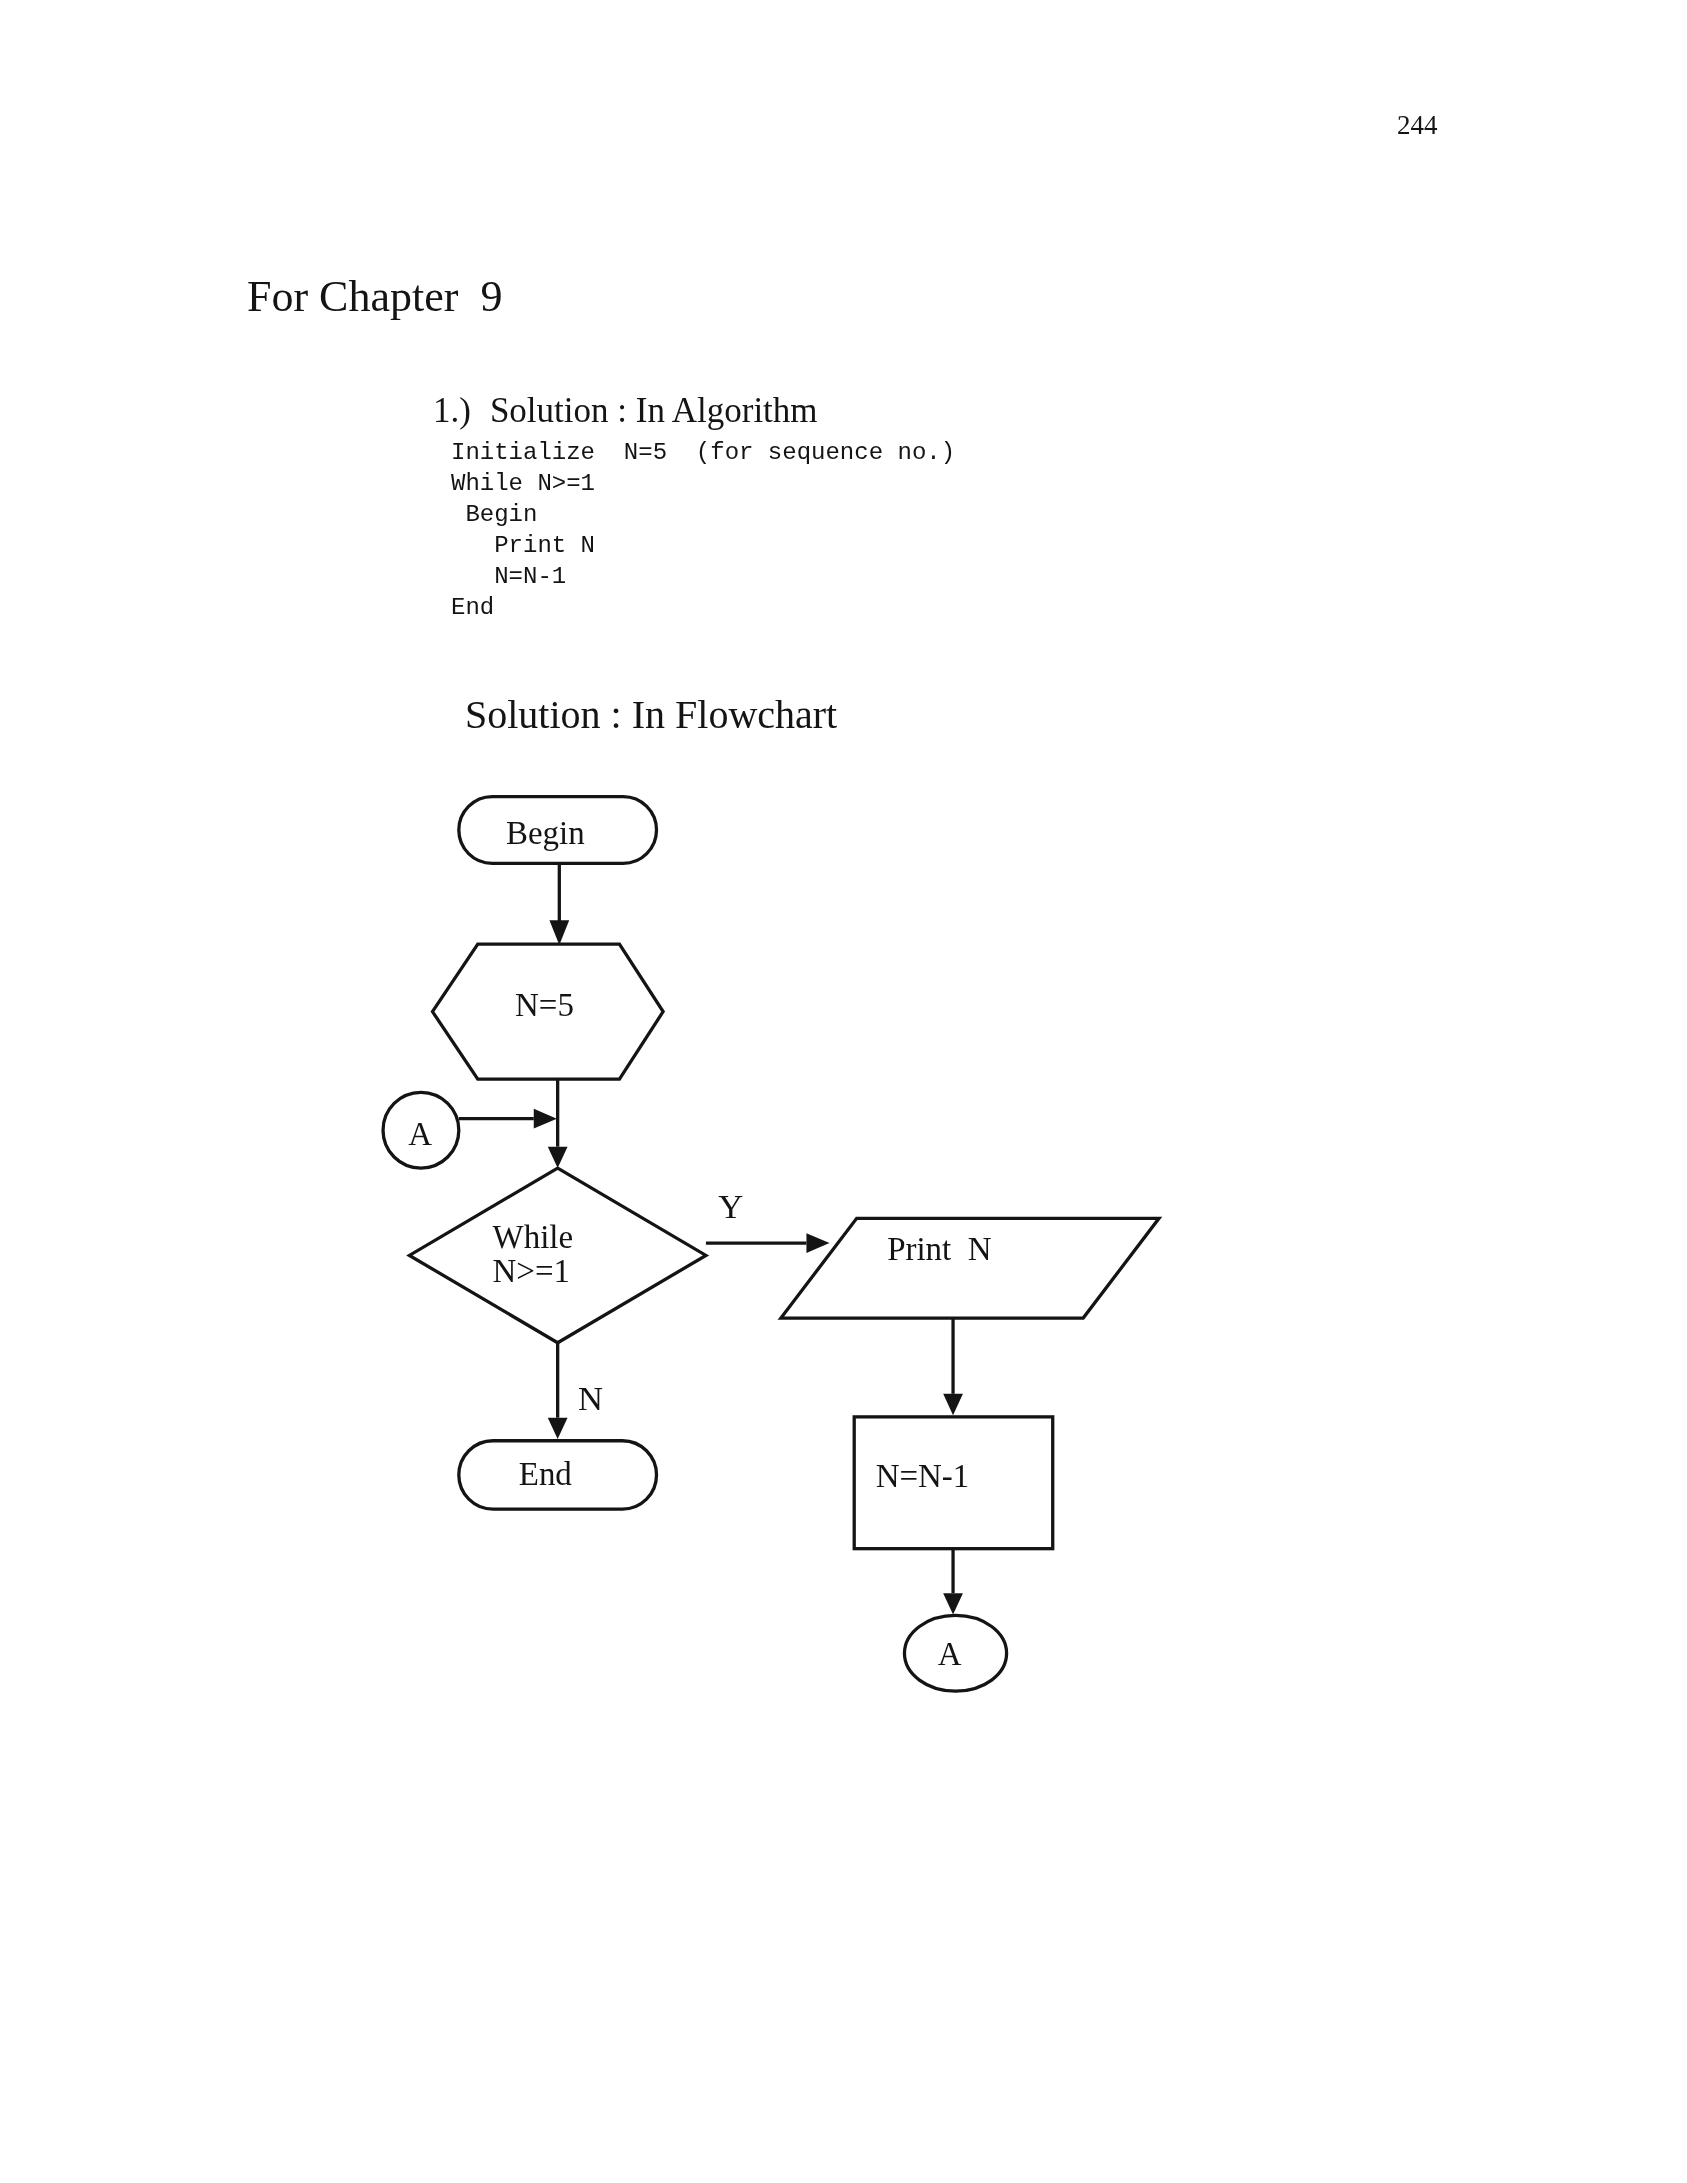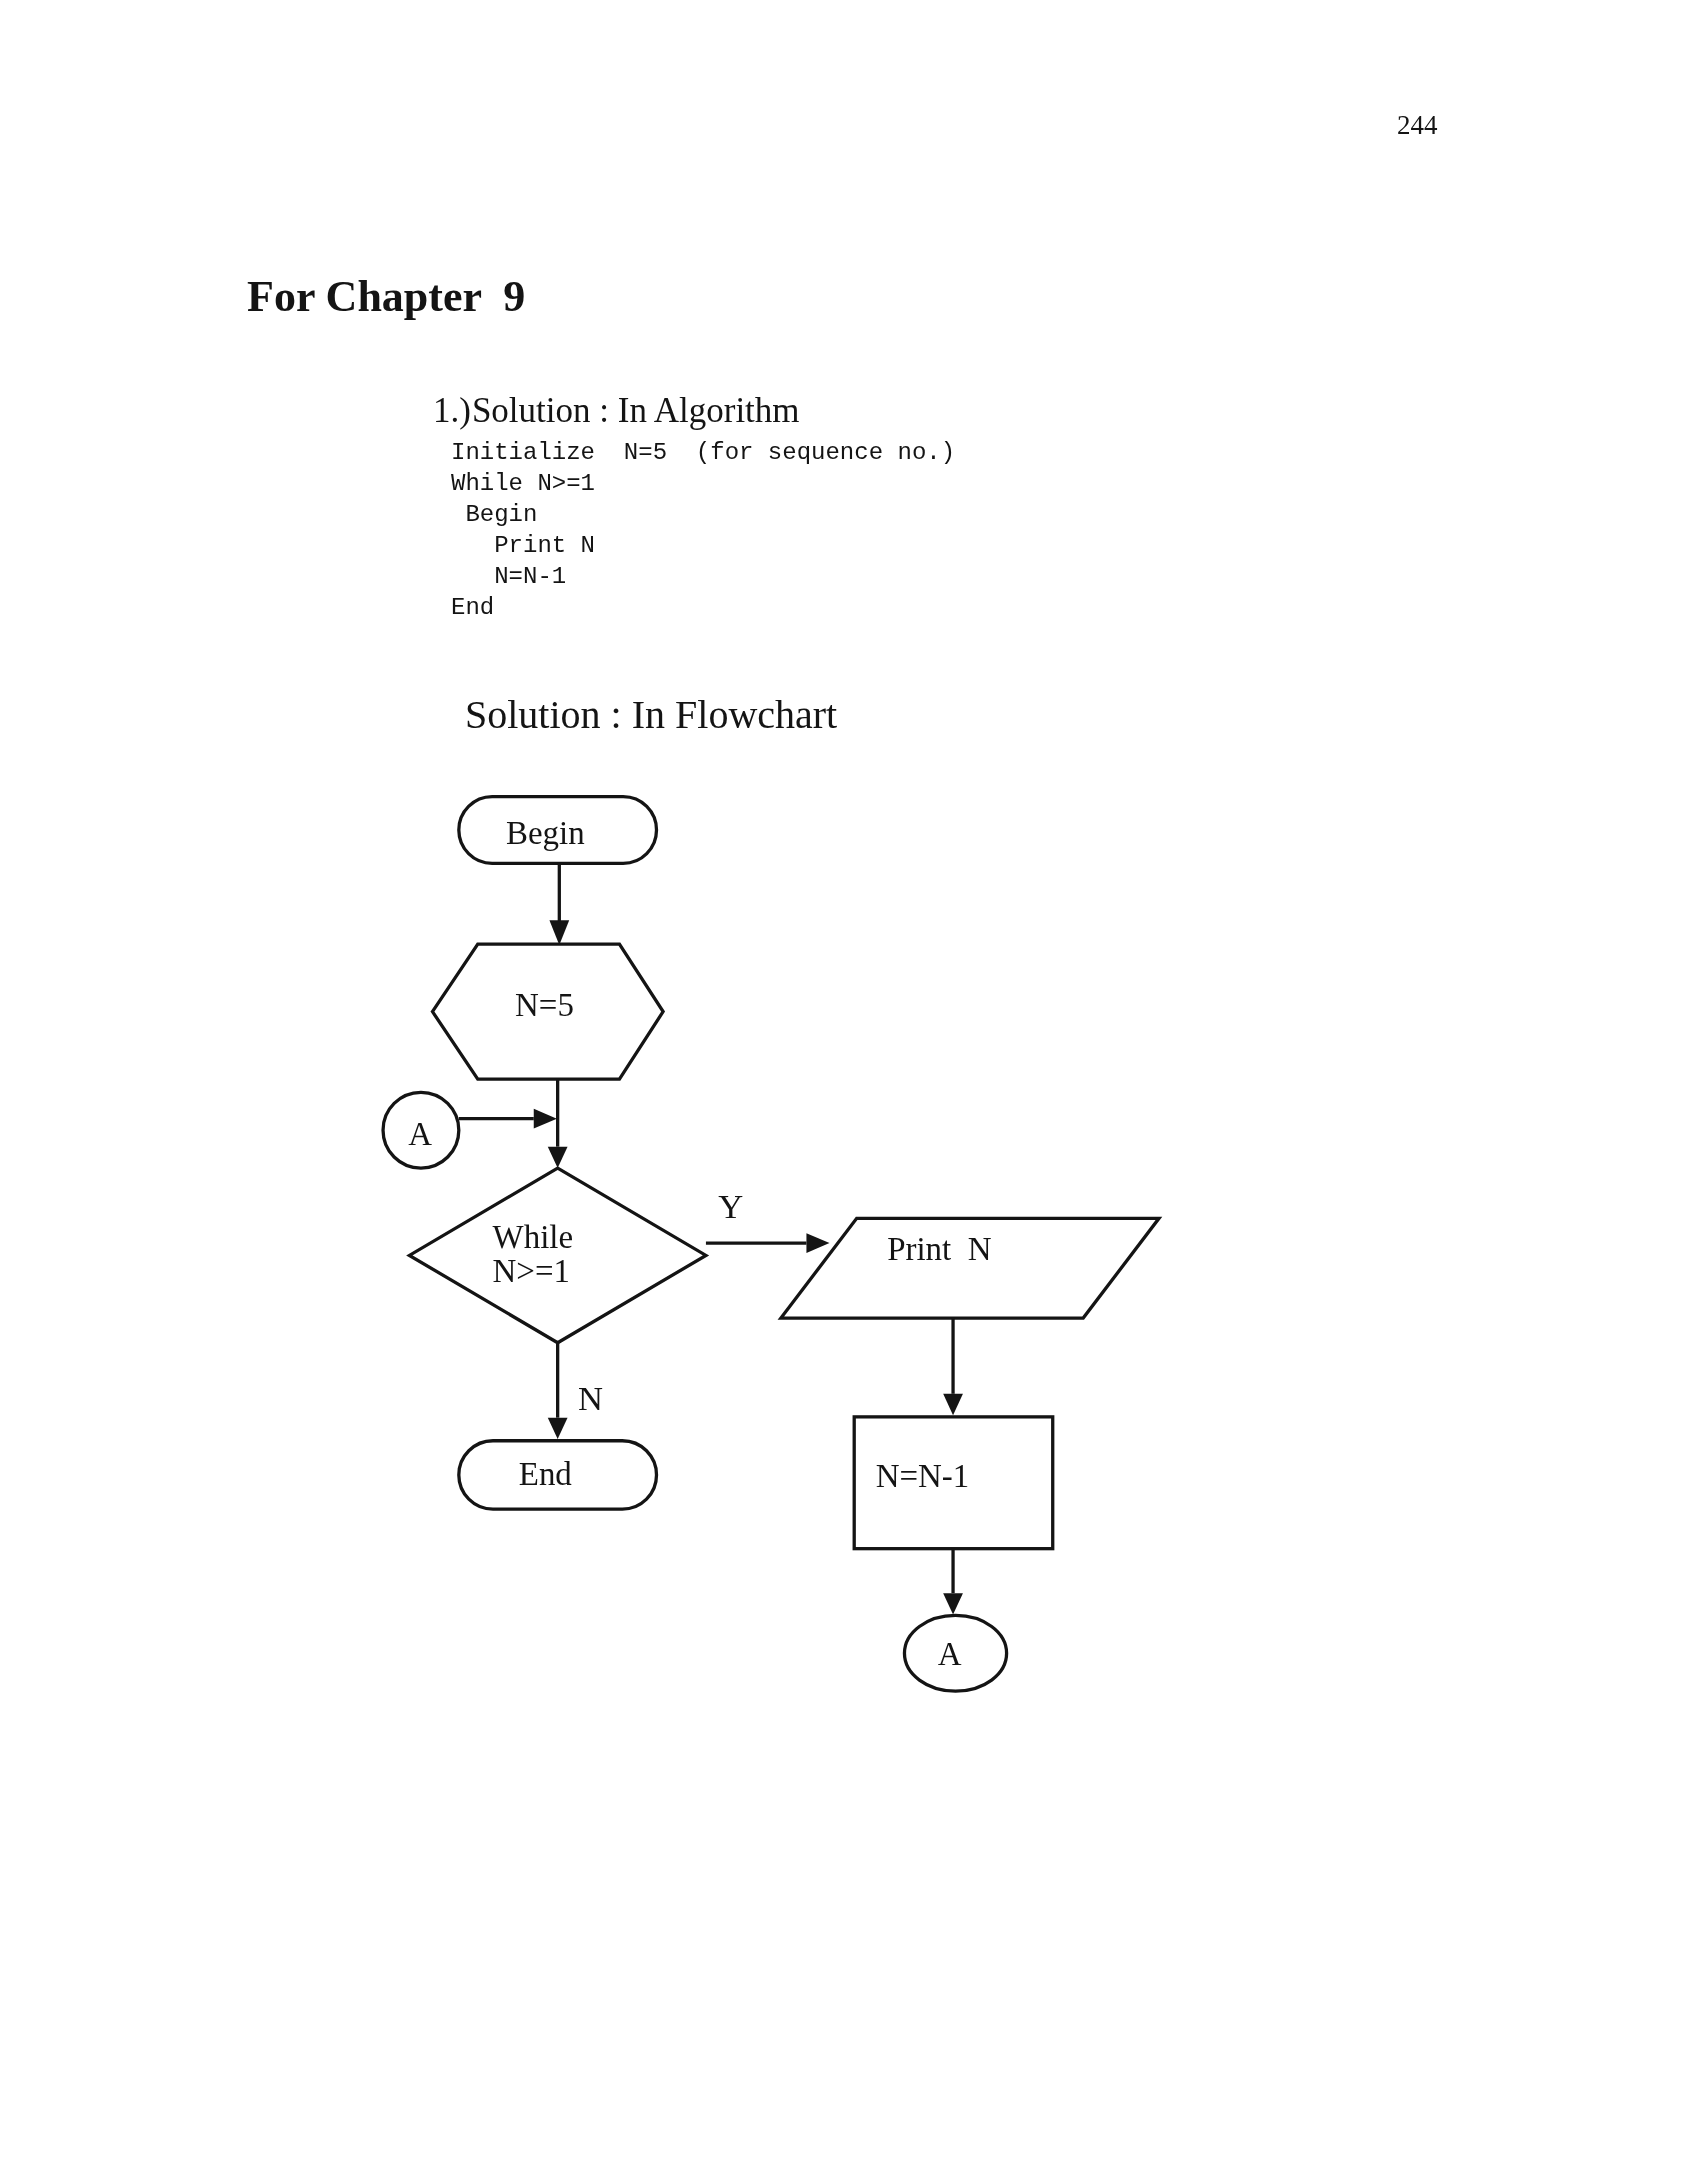--- a/index.html
+++ b/index.html
@@ -13,29 +13,29 @@
   }
   .abs{position:absolute;line-height:1;}
   .page-number{
     left:1397px;top:112px;
     font-size:27px;
   }
   .doc-title{
     left:247px;top:275px;
     font-size:44px;
     white-space:pre;
-    font-weight:700;
+    font-weight:400;
     margin:0;
   }
   .heading1-row{
     left:398px;top:358px;
     font-size:35px;
     white-space:pre;
   }
-  .heading1-row .h-label{margin-left:1px;}
+  .heading1-row .h-label{margin-left:19px;}
   .code-block{
     left:451px;top:437px;
     font-family:"Liberation Mono", monospace;
     font-size:24px;
     line-height:31px;
   }
   .code-line{white-space:pre;}
   .heading2{
     left:465px;top:695px;
     font-size:40px;

